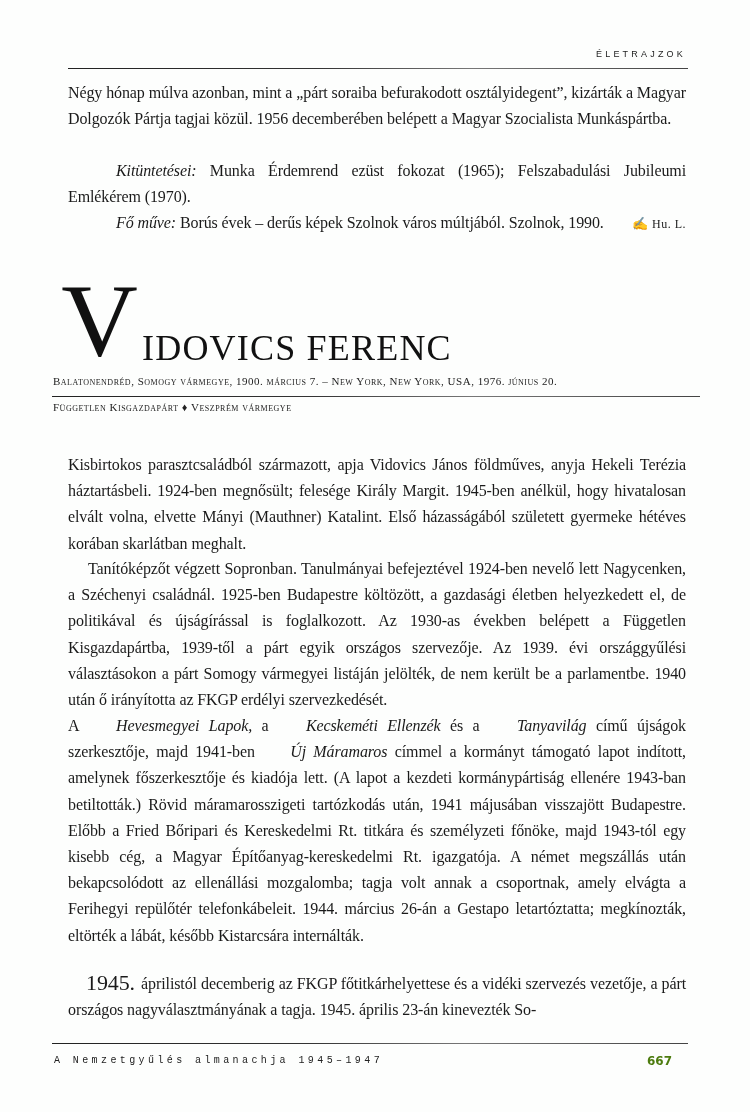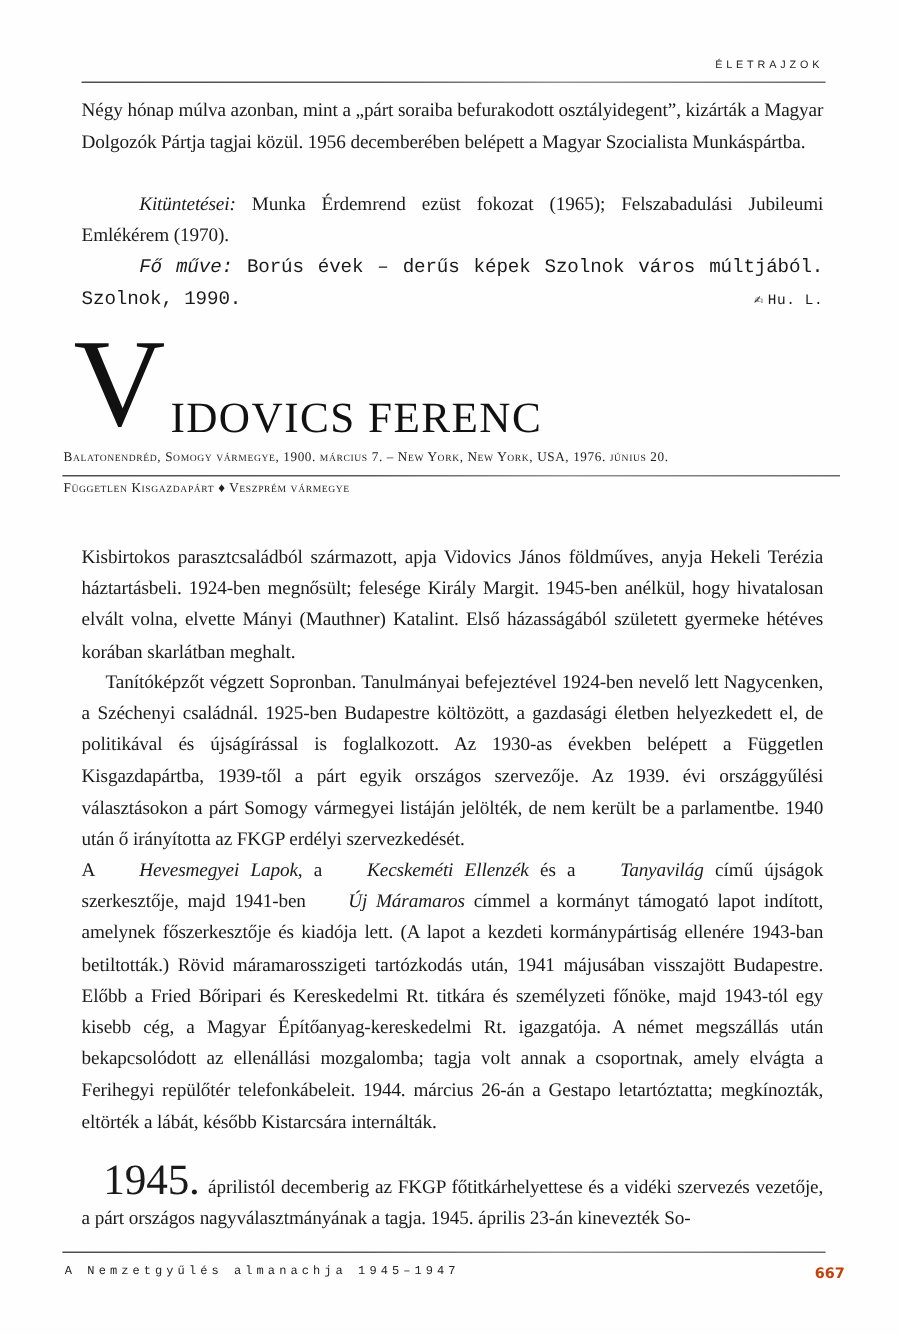--- a/index.html
+++ b/index.html
@@ -28,45 +28,45 @@
   }
   .heading-name {
     left:142px; top:334px; font-size:36px; line-height:28px; letter-spacing:1.2px; color:#111;
   }
   .meta-line {
     left:53px; font-size:11px; letter-spacing:0.5px; font-variant:small-caps; color:#222;
   }
   .meta-line.birth { top:375px; }
   .meta-line.party { top:401px; }
   .meta-rule { left:52px; top:396px; width:648px; }
-  .bigyear { font-size:36px; line-height:26px; vertical-align:-1px; margin-right:2px; }
+  .bigyear { font-size:22px; line-height:26px; vertical-align:-1px; margin-right:2px; }
   .footer-rule { left:52px; top:1043px; width:636px; }
   .footer-left {
     left:54px; top:1055px; font-family:Liberation Mono, monospace; font-size:10px;
     letter-spacing:3.4px; color:#222;
   }
   .page-number {
-    right:46px; top:1054px; font-family:"DejaVu Sans","Liberation Sans",sans-serif;
-    font-size:12px; font-weight:bold; color:#c2410c;
+    right:78px; top:1054px; font-family:"DejaVu Sans","Liberation Sans",sans-serif;
+    font-size:12px; font-weight:bold; color:#4d7c0f;
   }
 </style>
 </head>
 <body>
 
 <div class="abs running-head">ÉLETRAJZOK</div>
 <div class="abs rule top-rule"></div>
 
 <p class="para" style="top:80px;">
   <span>Négy hónap múlva azonban, mint a „párt soraiba befurakodott osztályidegent”, kizárták a Magyar Dolgozók Pártja tagjai közül. 1956 decemberében belépett a Magyar Szocialista Munkáspártba.</span>
 </p>
 <p class="para" style="top:158px;">
   <span class="indent"></span><i>Kitüntetései:</i>
   <span>Munka Érdemrend ezüst fokozat (1965); Felszabadulási Jubileumi Emlékérem (1970).</span>
 </p>
-<p class="para" style="top:210px;font-family:Liberation Mono, monospace;">
+<p class="para" style="top:210px;">
   <span class="indent"></span><i>Fő műve:</i>
   <span>Borús évek – derűs képek Szolnok város múltjából. Szolnok, 1990.</span>
   <span style="float:right;">
     <span class="sig-icon">✍</span><span class="sig">Hu. L.</span>
   </span>
 </p>
 
 <div class="abs dropcap">V</div>
 <div class="abs heading-name">IDOVICS FERENC</div>
 

